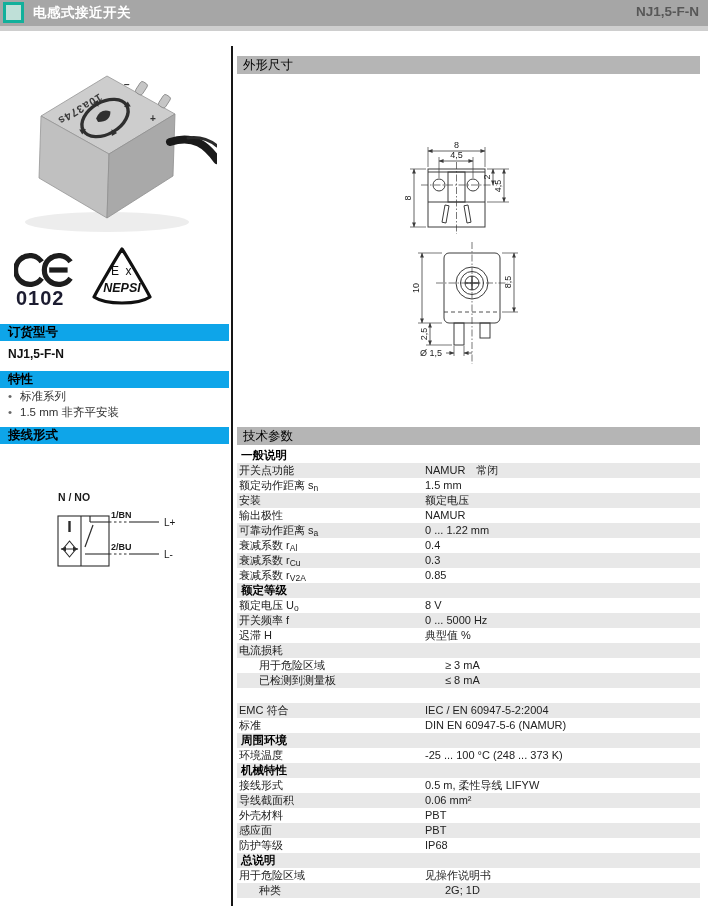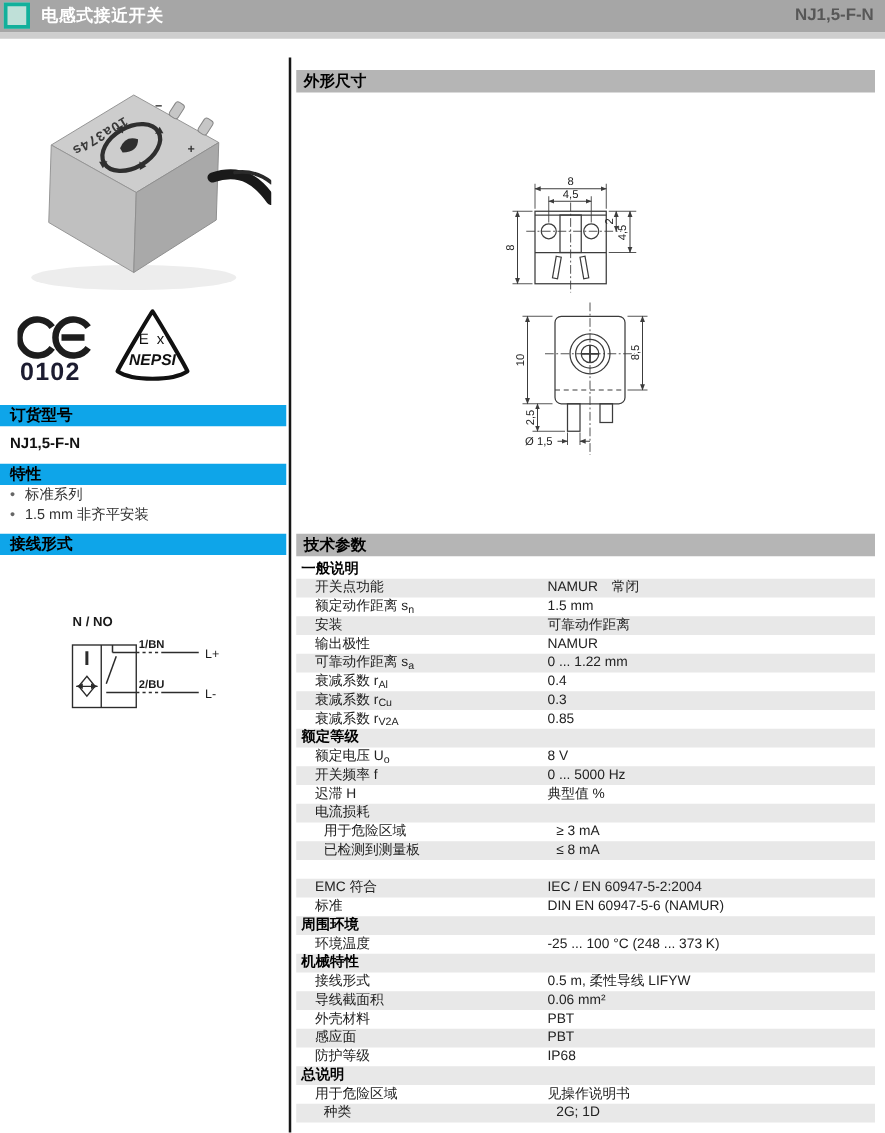--- a/index.html
+++ b/index.html
@@ -11,21 +11,21 @@
       background:#bfe0d8;border:3px solid #12b09b;}
   .topbar-title{position:absolute;left:33px;top:4px;font-size:13.5px;font-weight:bold;color:#ffffff;letter-spacing:.5px;}
   .topbar-model{position:absolute;right:9px;top:4px;font-size:13.5px;font-weight:bold;color:#575757;}
   .topbar-strip{position:absolute;left:0;top:26px;width:708px;height:5px;background:#cecece;}
   
   .vsep{position:absolute;left:231px;top:46px;width:2px;height:860px;background:#161616;}
   
   .bar{position:absolute;left:0;width:229px;height:17px;background:#0ea5e9;box-sizing:border-box;
        font-size:12.5px;font-weight:bold;color:#000;padding:1px 0 0 8px;line-height:15px;}
   .rbar{position:absolute;left:237px;width:463px;height:18px;background:#b5b5b5;box-sizing:border-box;
-       font-size:12.5px;font-weight:bold;color:#000;padding:2px 4px 0 6px;line-height:15px;}
+       font-size:12.5px;font-weight:normal;color:#000;padding:2px 4px 0 6px;line-height:15px;}
   
   .photo{position:absolute;left:12px;top:46px;width:205px;height:190px;}
   .ce-block{position:absolute;left:14px;top:250px;width:70px;}
   .ce-code{position:absolute;left:16px;top:287px;font-size:20px;font-weight:bold;color:#1c1c30;letter-spacing:1px;}
   .nepsi{position:absolute;left:90px;top:246px;}
   .order-model{position:absolute;left:8px;top:347px;font-size:12px;font-weight:bold;color:#111;}
   .features-list{position:absolute;left:6px;top:388px;margin:0;padding:0;list-style:none;}
   .features-list li{font-size:11.5px;color:#333;line-height:16px;padding-left:14px;position:relative;}
   .features-list li .dot{position:absolute;left:2px;top:0;color:#666;}
   .wiring{position:absolute;left:45px;top:487px;width:180px;height:104px;}
@@ -33,21 +33,21 @@
   .dwg-top{position:absolute;left:385px;top:120px;width:195px;height:118px;}
   .dwg-side{position:absolute;left:402px;top:238px;width:195px;height:132px;text-align:right;}
   
   .tech-table{position:absolute;left:237px;top:448px;width:463px;}
   .trow{display:flex;height:15px;line-height:15px;font-size:11px;color:#222;white-space:nowrap;}
   .trow:nth-child(even){background:#e8e8e8;}
   .trow .lbl{flex:0 0 186px;overflow:hidden;}
   .trow .val{flex:1;overflow:hidden;}
   .trow.cat .lbl{font-weight:bold;font-size:11.5px;color:#000;}
   .trow.ind0 .lbl{padding-left:4px;}
-  .trow.ind1 .lbl{padding-left:15px;}
+  .trow.ind1 .lbl{padding-left:2px;}
   .trow.ind2 .lbl{padding-left:22px;}
   .subs{font-size:8.5px;position:relative;top:2px;}
   
   svg text{font-family:"Liberation Sans","DejaVu Sans",sans-serif;}
 </style>
 </head>
 <body>
 
 <div class="topbar">
   <span class="brand-icon"></span>
@@ -248,21 +248,21 @@
     <div class="trow item ind1">
       <span class="lbl"><span>开关点功能</span></span>
       <span class="val">NAMUR　常闭</span>
     </div>
     <div class="trow item ind1">
       <span class="lbl"><span>额定动作距离  s</span><span class="subs">n</span></span>
       <span class="val">1.5 mm</span>
     </div>
     <div class="trow item ind1">
       <span class="lbl"><span>安装</span></span>
-      <span class="val">可靠动作距离</span>
+      <span class="val">额定电压</span>
     </div>
     <div class="trow item ind1">
       <span class="lbl"><span>输出极性</span></span>
       <span class="val">NAMUR</span>
     </div>
     <div class="trow item ind1">
       <span class="lbl"><span>可靠动作距离 s</span><span class="subs">a</span></span>
       <span class="val">0 ... 1.22 mm</span>
     </div>
     <div class="trow item ind1">

